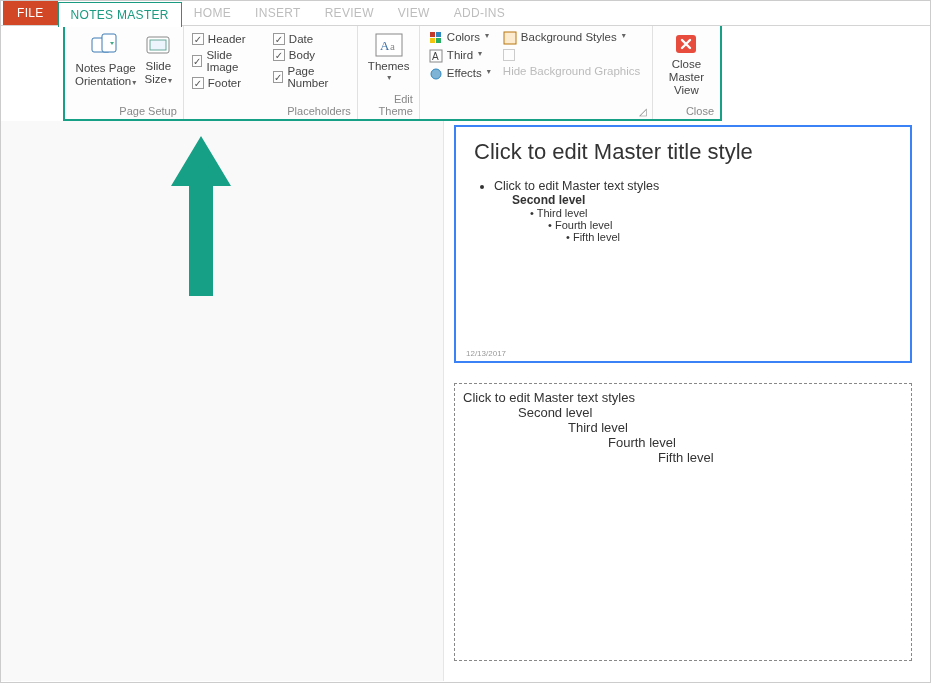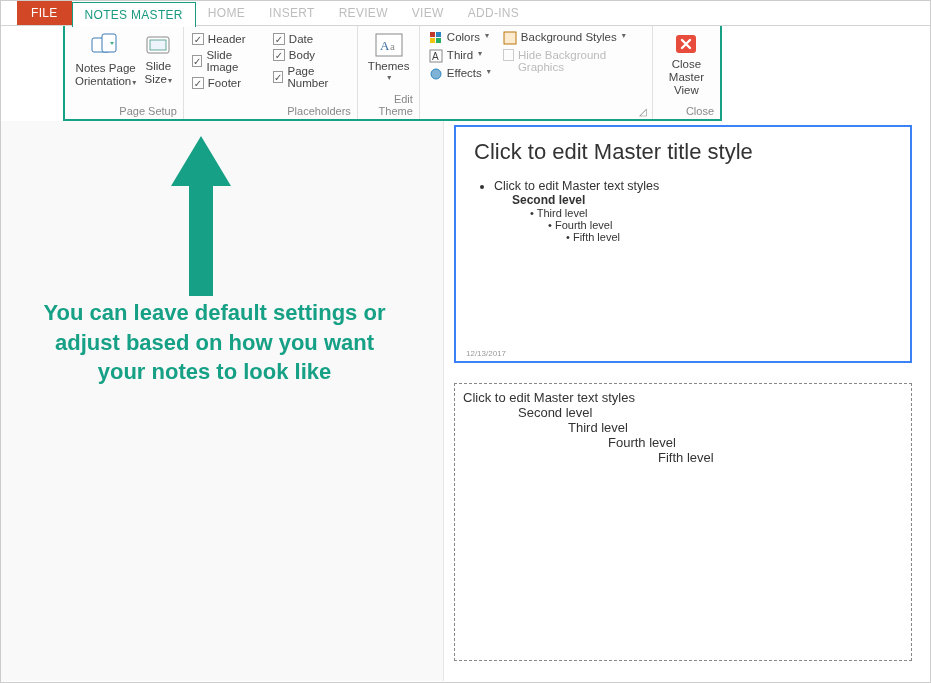--- a/index.html
+++ b/index.html
@@ -30,21 +30,21 @@
     color: #bdbdbd;
     text-transform: uppercase;
     letter-spacing: 0.3px;
     cursor: pointer;
   }
   .tab-file {
     background: #d24726;
     color: #fff;
     font-weight: 400;
     padding: 0 14px;
-    margin-left: 16px;
+    margin-left: 2px;
   }
   .tab-active {
     color: #1a9a80;
     border: 1.5px solid #1a9a80;
     border-bottom: none;
     background: #fff;
     position: relative;
     top: 1px;
     height: 25px;
   }
@@ -109,21 +109,21 @@
     justify-content: center;
     font-size: 10px;
     color: #555;
   }
   .col { display: flex; flex-direction: column; }
   .menuitem {
     display: flex; 
     gap: 4px; padding: 2px 3px;
     font-size: 11.5px; cursor: pointer;
   }
-  .menuitem.disabled { color: #bbb; cursor: default; }
+  .menuitem.disabled { color: #bbb; cursor: default; flex-direction: column; }
   .drop { font-size: 8px; color: #666; margin-left: 1px;}
   .launcher {
     position: absolute; right: 3px; bottom: 2px;
     width: 12px; height: 12px;
     color: #888; font-size: 10px;
     display:flex;align-items:center;justify-content:center;
   }
   
   .workspace {
     display: flex;
@@ -356,21 +356,20 @@
   </div>
 </div>
 
 <div class="workspace">
   <div class="left-pane">
     <div class="arrow">
       <svg width="60" height="160" viewBox="0 0 60 160">
         <path d="M30 0 L60 50 L42 50 L42 160 L18 160 L18 50 L0 50 Z" fill="#16a085"></path>
       </svg>
     </div>
-    <div class="annot-text">You can leave default settings or adjust based on how you want your notes to look like</div>
   </div>
 
   <div class="right-pane">
     <div class="slide-box">
       <div class="slide-title">Click to edit Master title style</div>
       <div class="slide-body">
         <ul>
           <li><span>Click to edit Master text styles</span>
             <ul>
                 <li><span>Second level</span>

